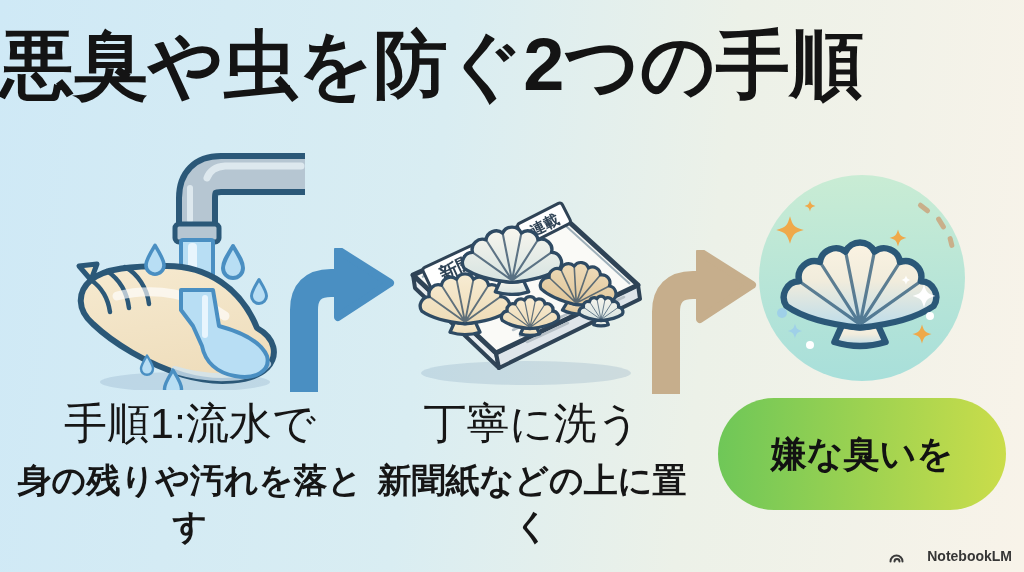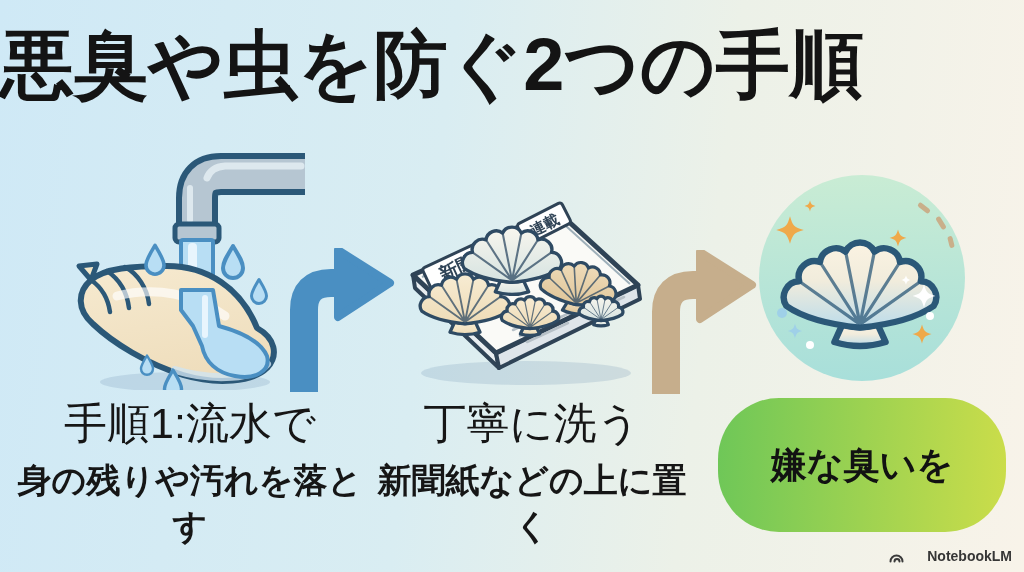--- a/index.html
+++ b/index.html
@@ -17,21 +17,21 @@
   #arrow1{left:283px;top:248px;width:112px;height:144px;}
   #illus-news{left:398px;top:185px;width:250px;height:205px;}
   #arrow2{left:645px;top:250px;width:112px;height:144px;}
   #illus-clean{left:752px;top:168px;width:220px;height:220px;}
   .step{position:absolute;text-align:center;color:#161616;}
   #step1{left:10px;top:396px;width:360px;}
   #step2{left:362px;top:396px;width:340px;}
   .step-heading{font-size:43px;font-weight:400;line-height:1.28;}
   .step-sub{font-size:34px;font-weight:700;margin-top:7px;}
   .badge{
-    position:absolute;left:718px;top:398px;width:288px;height:134px;border-radius:61px;
+    position:absolute;left:718px;top:398px;width:288px;height:112px;border-radius:61px;
     background:linear-gradient(92deg,#6ec758 0%,#cbdd4a 100%);
     display:flex;flex-direction:column;align-items:center;justify-content:center;
   }
   .badge-line{font-size:36px;font-weight:800;color:#121212;line-height:1.32;}
   .footer{
     position:absolute;right:12px;bottom:8px;display:flex;align-items:center;gap:22px;
     color:#363636;font-size:14px;font-weight:600;
   }
 </style>
 </head>

